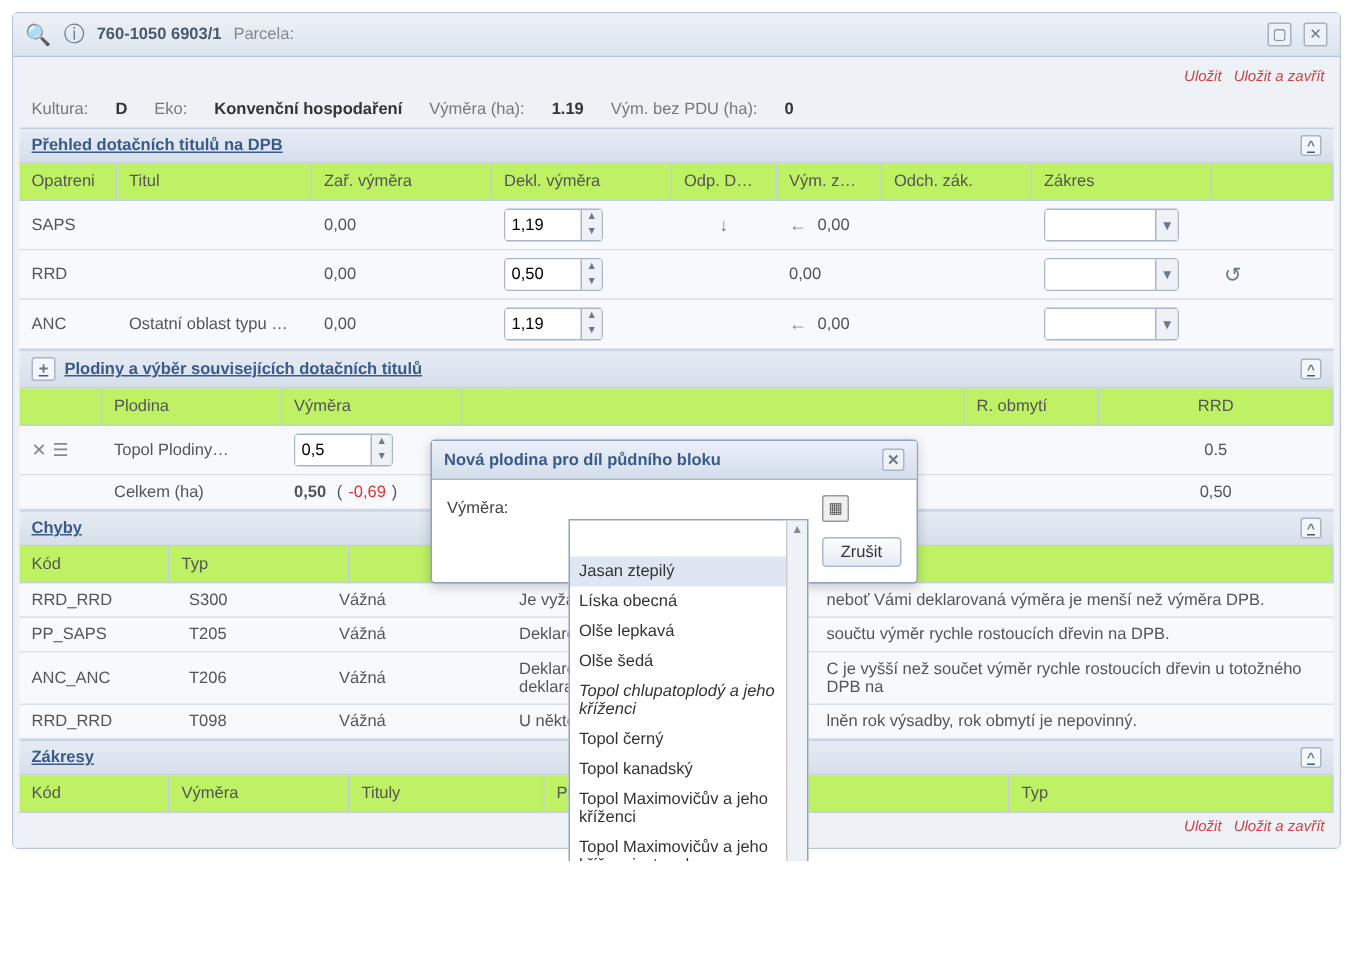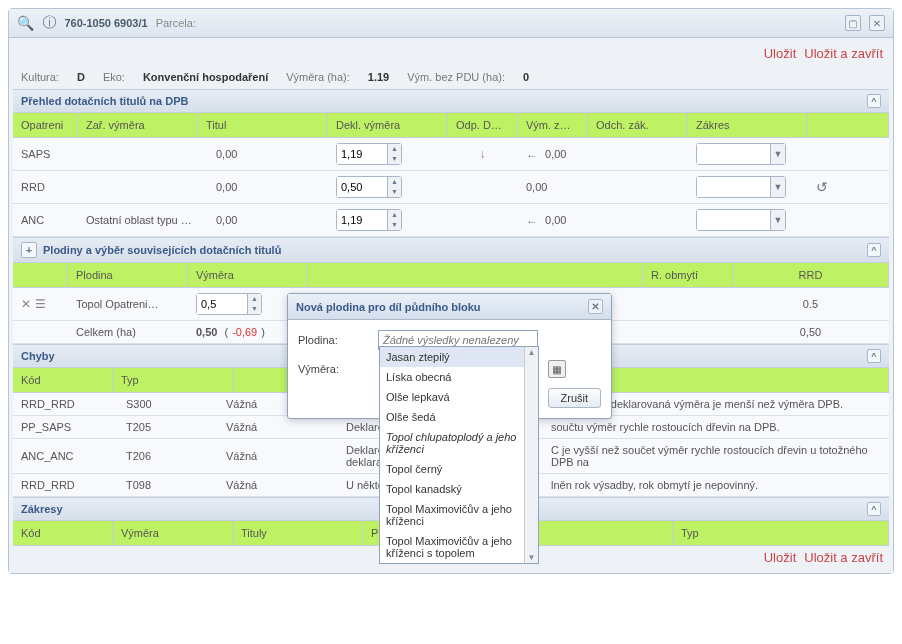--- a/index.html
+++ b/index.html
@@ -5,25 +5,25 @@
 * { box-sizing: border-box; margin: 0; padding: 0; }
 body { font-family: Verdana, Arial, sans-serif; font-size: 11px; color: #333; background: #fff; padding: 8px; }
 .window { border: 1px solid #b5c5d6; border-radius: 4px; overflow: visible; }
 .titlebar { background: linear-gradient(#eef2f7, #dbe4ef); padding: 5px 8px; display: flex; align-items: center; gap: 8px; border-bottom: 1px solid #b5c5d6; }
 .titlebar .icon { color: #6a7a8c; font-size: 14px; }
 .titlebar .title { font-weight: bold; color: #4a5a6c; }
 .titlebar .spacer { flex: 1; }
 .titlebar .wbtn { width: 16px; height: 16px; border: 1px solid #a3b2c4; border-radius: 2px; background: #eef2f7; display: flex; align-items: center; justify-content: center; font-size: 10px; color: #6a7a8c; cursor: pointer; }
 .body { background: #eef2f7; padding: 4px; }
 .toolbar { display: flex; justify-content: flex-end; gap: 8px; padding: 4px 6px; }
-.txtbtn { color: #c44; cursor: pointer; font-size: 13px; }
+.txtbtn { color: #c44; cursor: pointer; font-size: 10px; font-style: italic; }
 .inforow { padding: 6px 8px; display: flex; gap: 18px; align-items: center; color: #555; }
 .inforow .lbl { color: #777; }
 .inforow .val { font-weight: bold; color: #333; }
-.section-head { background: linear-gradient(#e6ecf4, #d6dfea); border-top: 1px solid #c3cfde; border-bottom: 1px solid #c3cfde; padding: 4px 8px; display: flex; align-items: center; gap: 6px; font-weight: bold; color: #3a5a8a; }
+.section-head { background: linear-gradient(#e6ecf4, #d6dfea); border-top: 1px solid #c3cfde; border-bottom: 1px solid #c3cfde; padding: 4px 8px; display: flex; align-items: center; gap: 6px; font-weight: bold; color: #3a5a8a; text-decoration: underline; }
 .section-head .collapse { margin-left: auto; width: 14px; height: 14px; border: 1px solid #a8b6c8; border-radius: 2px; background: #f4f7fb; display: flex; align-items: center; justify-content: center; font-size: 9px; color: #6a7a8c; cursor: pointer; }
 .plus-box { width: 16px; height: 16px; border: 1px solid #a8b6c8; border-radius: 2px; background: #f4f7fb; display: flex; align-items: center; justify-content: center; font-size: 11px; color: #6a7a8c; }
 .grid-head { display: flex; background: #bef264; border-bottom: 1px solid #c3cfde; }
 .grid-head > div { padding: 6px 8px; border-right: 1px solid #c3cfde; color: #555; font-size: 11px; overflow: hidden; text-overflow: ellipsis; white-space: nowrap; }
 .grid-row { display: flex; border-bottom: 1px solid #d8e0ea; background: #f7f9fc; }
 .grid-row > div { padding: 5px 8px; border-right: 1px solid transparent; color: #555; font-size: 11px; display: flex; align-items: center; gap: 4px; overflow: hidden; text-overflow: ellipsis; white-space: nowrap; }
 .spinner { display: inline-flex; border: 1px solid #a8b6c8; border-radius: 3px; background: #fff; height: 22px; }
 .spinner input { border: none; width: 50px; padding: 2px 4px; outline: none; font-size: 11px; }
 .spinner .arrows { display: flex; flex-direction: column; border-left: 1px solid #a8b6c8; }
 .spinner .arrows span { font-size: 7px; line-height: 10px; padding: 0 3px; color: #6a7a8c; cursor: pointer; background: #eef2f7; }
@@ -36,21 +36,21 @@
 .dialog-head { background: linear-gradient(#eaf0f8, #d3deec); padding: 5px 8px; display: flex; align-items: center; font-weight: bold; color: #3a5a8a; border-bottom: 1px solid #a8b6c8; }
 .dialog-head .close { margin-left: auto; width: 15px; height: 15px; border: 1px solid #a8b6c8; border-radius: 2px; background: #eef2f7; display: flex; align-items: center; justify-content: center; font-size: 10px; color: #6a7a8c; cursor: pointer; }
 .dialog-body { padding: 10px; }
 .dialog-row { display: flex; align-items: center; gap: 10px; margin-bottom: 10px; }
 .dialog-row label { width: 70px; color: #444; }
 .textfield { border: 1px solid #8fa3bc; padding: 3px 4px; font-size: 11px; color: #666; font-style: italic; width: 160px; }
 .dialog-btns { display: flex; justify-content: flex-end; gap: 6px; }
 .dialog-btn { border: 1px solid #a8b6c8; border-radius: 3px; background: linear-gradient(#fdfdfd, #e6ecf4); padding: 3px 12px; cursor: pointer; font-size: 11px; }
 .dropdown-list { position: absolute; background: #fff; border: 1px solid #8fa3bc; z-index: 200; width: 160px; max-height: 300px; overflow: hidden; }
 .dropdown-list .opt { padding: 4px 6px; cursor: pointer; }
-.dropdown-list .opt.sel { background: #dde6f2; }
+.dropdown-list .opt.sel { background: #dde6f2; margin-top: 24px; }
 .dropdown-list .scroll { position: absolute; right: 0; top: 0; bottom: 0; width: 14px; background: #eef2f7; border-left: 1px solid #ccc; }
 .dropdown-list .scroll .arr { text-align: center; font-size: 8px; color: #888; padding: 1px 0; }
 .num-red { color: #d33; }
 .x-icon, .list-icon { font-size: 12px; color: #888; cursor: pointer; }
 .calc-icon { display: inline-flex; width: 18px; height: 18px; border: 1px solid #999; border-radius: 2px; align-items: center; justify-content: center; font-size: 10px; color: #555; background: #f0f0f0; }
 </style>
 </head>
 <body>
 
 <div class="window" style="position:relative;">
@@ -80,22 +80,22 @@
       <span class="lbl">Vým. bez PDU (ha):</span>
       <span class="val">0</span>
     </div>
 
     <div class="section-head">
       <span>Přehled dotačních titulů na DPB</span>
       <span class="collapse">^</span>
     </div>
     <div class="grid-head">
       <div style="width:65px">Opatreni</div>
+      <div style="width:130px">Titul</div>
       <div style="width:120px">Zař. výměra</div>
-      <div style="width:130px">Titul</div>
       <div style="width:120px">Dekl. výměra</div>
       <div style="width:70px">Odp. D…</div>
       <div style="width:70px">Vým. z…</div>
       <div style="width:100px">Odch. zák.</div>
       <div style="width:120px">Zákres</div>
       <div style="flex:1"></div>
     </div>
     <div id="titles-rows">
         <div class="grid-row">
           <div style="width:65px">SAPS</div>
@@ -186,21 +186,21 @@
       <div style="width:120px">Výměra</div>
       <div style="width:335px"></div>
       <div style="width:90px">R. obmytí</div>
       <div style="flex:1;text-align:center">RRD</div>
     </div>
     <div class="grid-row">
       <div style="width:55px">
         <span class="x-icon">✕</span>
         <span class="list-icon">☰</span>
       </div>
-      <div style="width:120px">Topol Opatreni…</div>
+      <div style="width:120px">Topol Plodiny…</div>
       <div style="width:120px">
         <span class="spinner">
           <input value="0,5" style="">
           <span class="arrows">
               <span>▲</span>
               <span>▼</span>
             </span>
         </span>
       </div>
       <div style="width:335px"></div>
@@ -280,24 +280,20 @@
       <span class="txtbtn">Uložit a zavřít</span>
     </div>
   </div>
 
   <div class="dialog" style="left:278px; top:284px; width:325px;">
     <div class="dialog-head">
       <span>Nová plodina pro díl půdního bloku</span>
       <span class="close">✕</span>
     </div>
     <div class="dialog-body">
-      <div class="dialog-row">
-        <label>Plodina:</label>
-        <input class="textfield" placeholder="Žádné výsledky nenalezeny" style="">
-      </div>
       <div class="dialog-row">
         <label>Výměra:</label>
         <span style="width:160px;"></span>
         <span class="calc-icon">▦</span>
       </div>
       <div class="dialog-btns">
         <span class="dialog-btn">Zrušit</span>
       </div>
     </div>
   </div>

